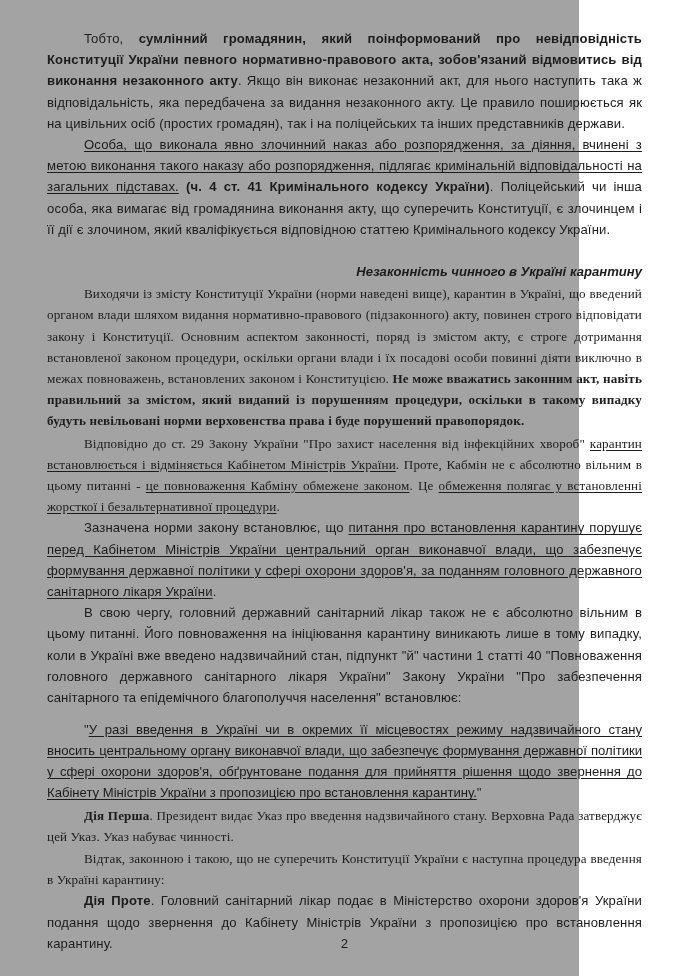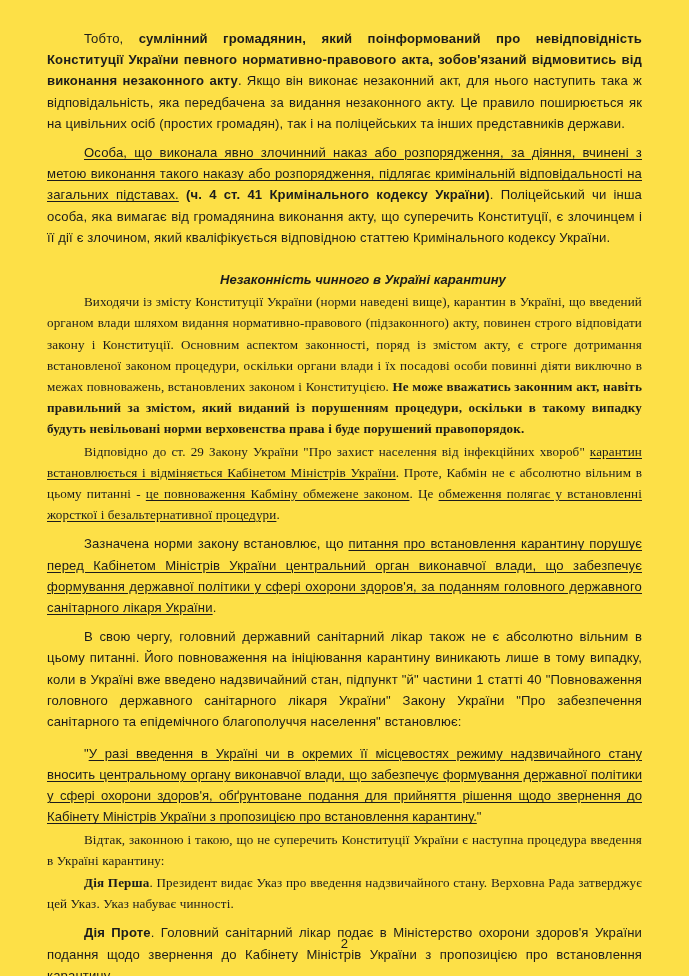--- a/index.html
+++ b/index.html
@@ -14,60 +14,60 @@
     height: 976px;
     position: relative;
     font-family: "Liberation Sans", "DejaVu Sans", sans-serif;
     color: #1c1c1c;
     overflow: hidden;
   }
   .page {
     position: absolute;
     left: 0;
     top: 0;
-    width: 689px;
+    width: 579px;
     height: 976px;
-    background: #fde047;
+    background: #a3a3a3;
   }
   .content {
     position: absolute;
     left: 47px;
     top: 28px;
     width: 595px;
   }
   p.para {
     margin: 0 0 0 0;
     padding: 0;
     text-align: justify;
     text-justify: inter-word;
     font-size: 13.1px;
     line-height: 21.2px;
     text-indent: 37px;
     hyphens: none;
     letter-spacing: 0.01em;
   }
   p.para.gap { margin-top: 1px; font-family: Liberation Serif, serif; }
-  p.para.gap-sm { margin-top: 8px; }
+  p.para.gap-sm { margin-top: 0px; }
   p.quote {
     margin: 10.5px 0 0 0;
     padding: 0;
     text-align: justify;
     font-size: 13.1px;
     line-height: 21.2px;
     text-indent: 37px;
   }
   h2.heading {
     margin: 21px 0 0 0;
     padding: 0;
     font-size: 13.1px;
     line-height: 21.2px;
     font-weight: bold;
     font-style: italic;
     text-indent: 37px;
-    text-align: center;
+    text-align: right;
   }
   .b { font-weight: bold; }
   .u { text-decoration: underline; text-underline-offset: 2px; }
   .page-number {
     position: absolute;
     left: 0;
     top: 936px;
     width: 689px;
     text-align: center;
     font-size: 13.1px;
@@ -90,22 +90,22 @@
     <p class="para gap"><span>Виходячи із змісту Конституції України (норми наведені вище), карантин в Україні, що введений органом влади шляхом видання нормативно-правового (підзаконного) акту, повинен строго відповідати закону і Конституції. Основним аспектом законності, поряд із змістом акту, є строге дотримання встановленої законом процедури, оскільки органи влади і їх посадові особи повинні діяти виключно в межах повноважень, встановлених законом і Конституцією. </span><span class="b">Не може вважатись законним акт, навіть правильний за змістом, який виданий із порушенням процедури, оскільки в такому випадку будуть невільовані норми верховенства права і буде порушений правопорядок.</span></p>
 
     <p class="para gap"><span>Відповідно до ст. 29 Закону України "Про захист населення від інфекційних хвороб" </span><span class="u">карантин встановлюється і відміняється Кабінетом Міністрів України</span><span>. Проте, Кабмін не є абсолютно вільним в цьому питанні - </span><span class="u">це повноваження Кабміну обмежене законом</span><span>. Це </span><span class="u">обмеження полягає у встановленні жорсткої і безальтернативної процедури</span><span>.</span></p>
 
     <p class="para gap-sm"><span>Зазначена норми закону встановлює, що </span><span class="u">питання про встановлення карантину порушує перед Кабінетом Міністрів України центральний орган виконавчої влади, що забезпечує формування державної політики у сфері охорони здоров'я, за поданням головного державного санітарного лікаря України</span><span>.</span></p>
 
     <p class="para gap-sm"><span>В свою чергу, головний державний санітарний лікар також не є абсолютно вільним в цьому питанні. Його повноваження на ініціювання карантину виникають лише в тому випадку, коли в Україні вже введено надзвичайний стан, підпункт "й" частини 1 статті 40 "Повноваження головного державного санітарного лікаря України" Закону України "Про забезпечення санітарного та епідемічного благополуччя населення" встановлює:</span></p>
 
     <p class="quote"><span>"</span><span class="u">У разі введення в Україні чи в окремих її місцевостях режиму надзвичайного стану вносить центральному органу виконавчої влади, що забезпечує формування державної політики у сфері охорони здоров'я, обґрунтоване подання для прийняття рішення щодо звернення до Кабінету Міністрів України з пропозицією про встановлення карантину.</span><span>"</span></p>
 
+    <p class="para gap"><span class="b">Дія Перша</span><span>. Президент видає Указ про введення надзвичайного стану. Верховна Рада затверджує цей Указ. Указ набуває чинності.</span></p>
+
     <p class="para gap"><span>Відтак, законною і такою, що не суперечить Конституції України є наступна процедура введення в Україні карантину:</span></p>
-
-    <p class="para gap"><span class="b">Дія Перша</span><span>. Президент видає Указ про введення надзвичайного стану. Верховна Рада затверджує цей Указ. Указ набуває чинності.</span></p>
 
     <p class="para gap-sm"><span class="b">Дія Проте</span><span>. Головний санітарний лікар подає в Міністерство охорони здоров'я України подання щодо звернення до Кабінету Міністрів України з пропозицією про встановлення карантину.</span></p>
 
   </div>
 
   <div class="page-number">2</div>
 </div>
 
 </body></html>

